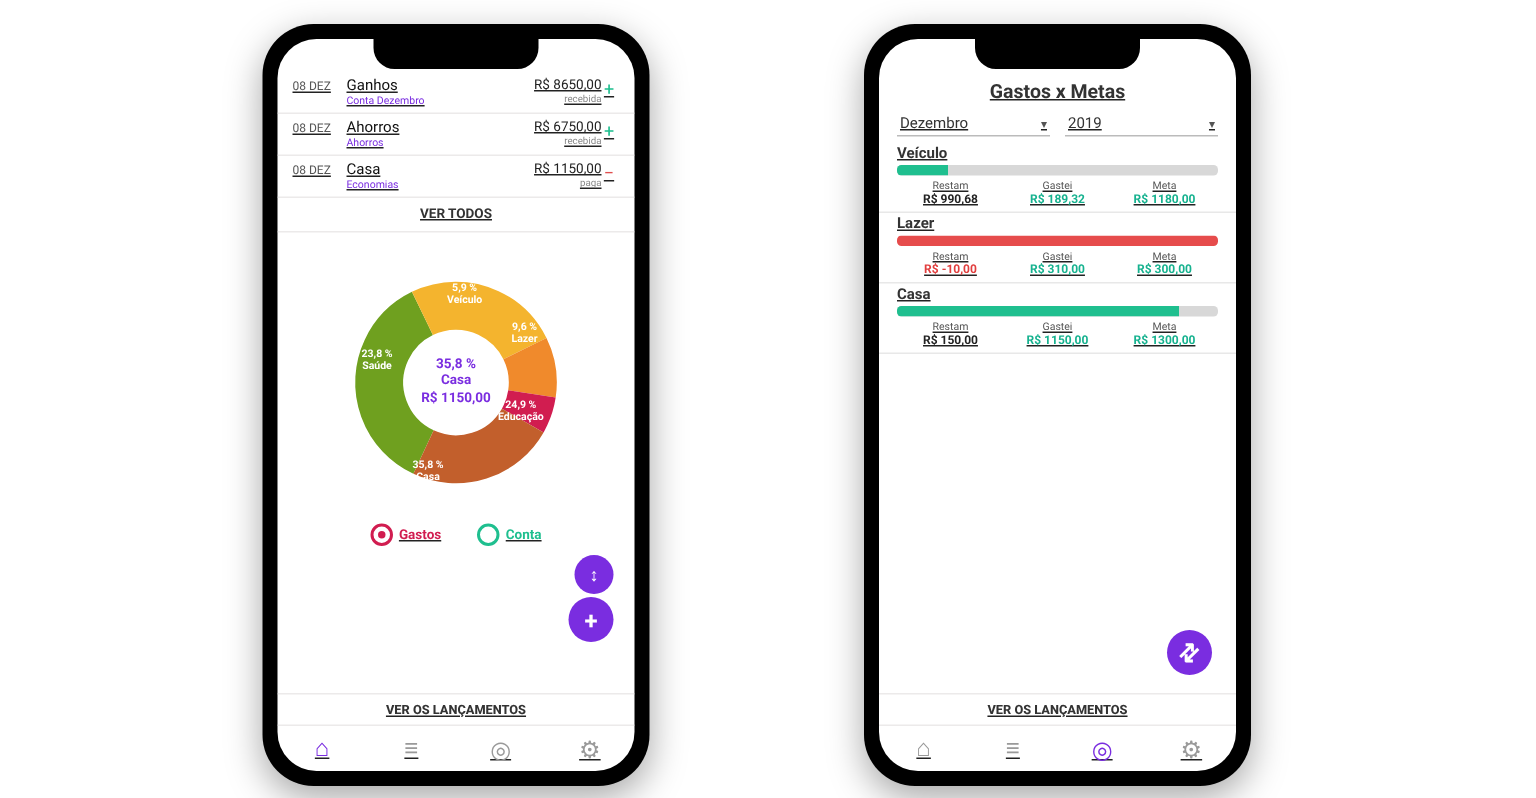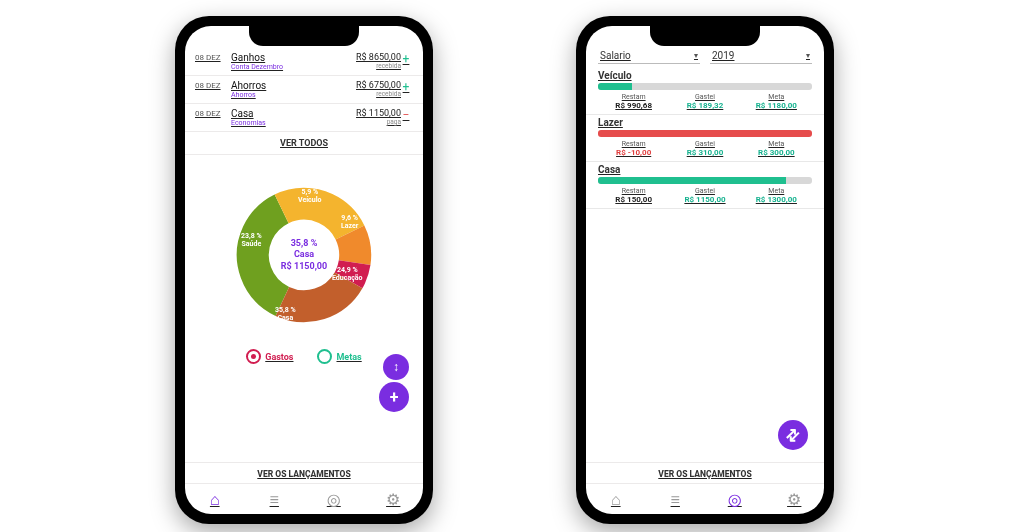--- a/index.html
+++ b/index.html
@@ -140,21 +140,20 @@
     display:flex;align-items:center;justify-content:center;
     font-size:16px;font-weight:700;
   }
   .fab.small{width:26px;height:26px;font-size:12px;}
   .fab-a{ right:14px; bottom:66px;}
   .fab-b{ right:14px; bottom:34px;}
   .ver-lanc{
     text-align:center;font-size:8.5px;font-weight:800;color:#333;
     padding:6px 0 4px 0;
     border-top:1px solid #eceaea;
-    margin-top:16px;
   }
   .navbar{
     border-top:1px solid #eceaea;
     display:flex;
     justify-content:space-around;
     padding:6px 0 6px 0;
   }
   .nav-ic{width:18px;height:18px;display:flex;align-items:center;justify-content:center;font-size:16px;color:#9a9a9a;}
   .nav-ic.active{color:#7a2de0;}
 
@@ -278,21 +277,21 @@
             <div class="slice-label" style="left:56px;top:72px">23,8 %<br>Saúde</div>
           </div>
 
           <div class="legend-row">
             <div class="legend-item gastos">
               <span class="radio filled"></span>
               <span>Gastos</span>
             </div>
             <div class="legend-item ganhos">
               <span class="radio"></span>
-              <span>Metas</span>
+              <span>Conta</span>
             </div>
           </div>
 
           <div class="fab small fab-a">
             <span>↕</span>
           </div>
           <div class="fab fab-b">
             <span>+</span>
           </div>
         </div>
@@ -308,24 +307,25 @@
 
       </div>
     </div>
   </div>
 
   <div class="phone phone-right">
     <div class="screen">
       <div class="notch"></div>
       <div class="content">
 
+        <div class="screen-title">Gastos x Metas</div>
 
         <div class="filter-row">
           <div class="dropdown">
-            <span>Salario</span>
+            <span>Dezembro</span>
             <span class="chev">▾</span>
           </div>
           <div class="dropdown">
             <span>2019</span>
             <span class="chev">▾</span>
           </div>
         </div>
 
         <div class="goal">
           <div class="goal-name">Veículo</div>

